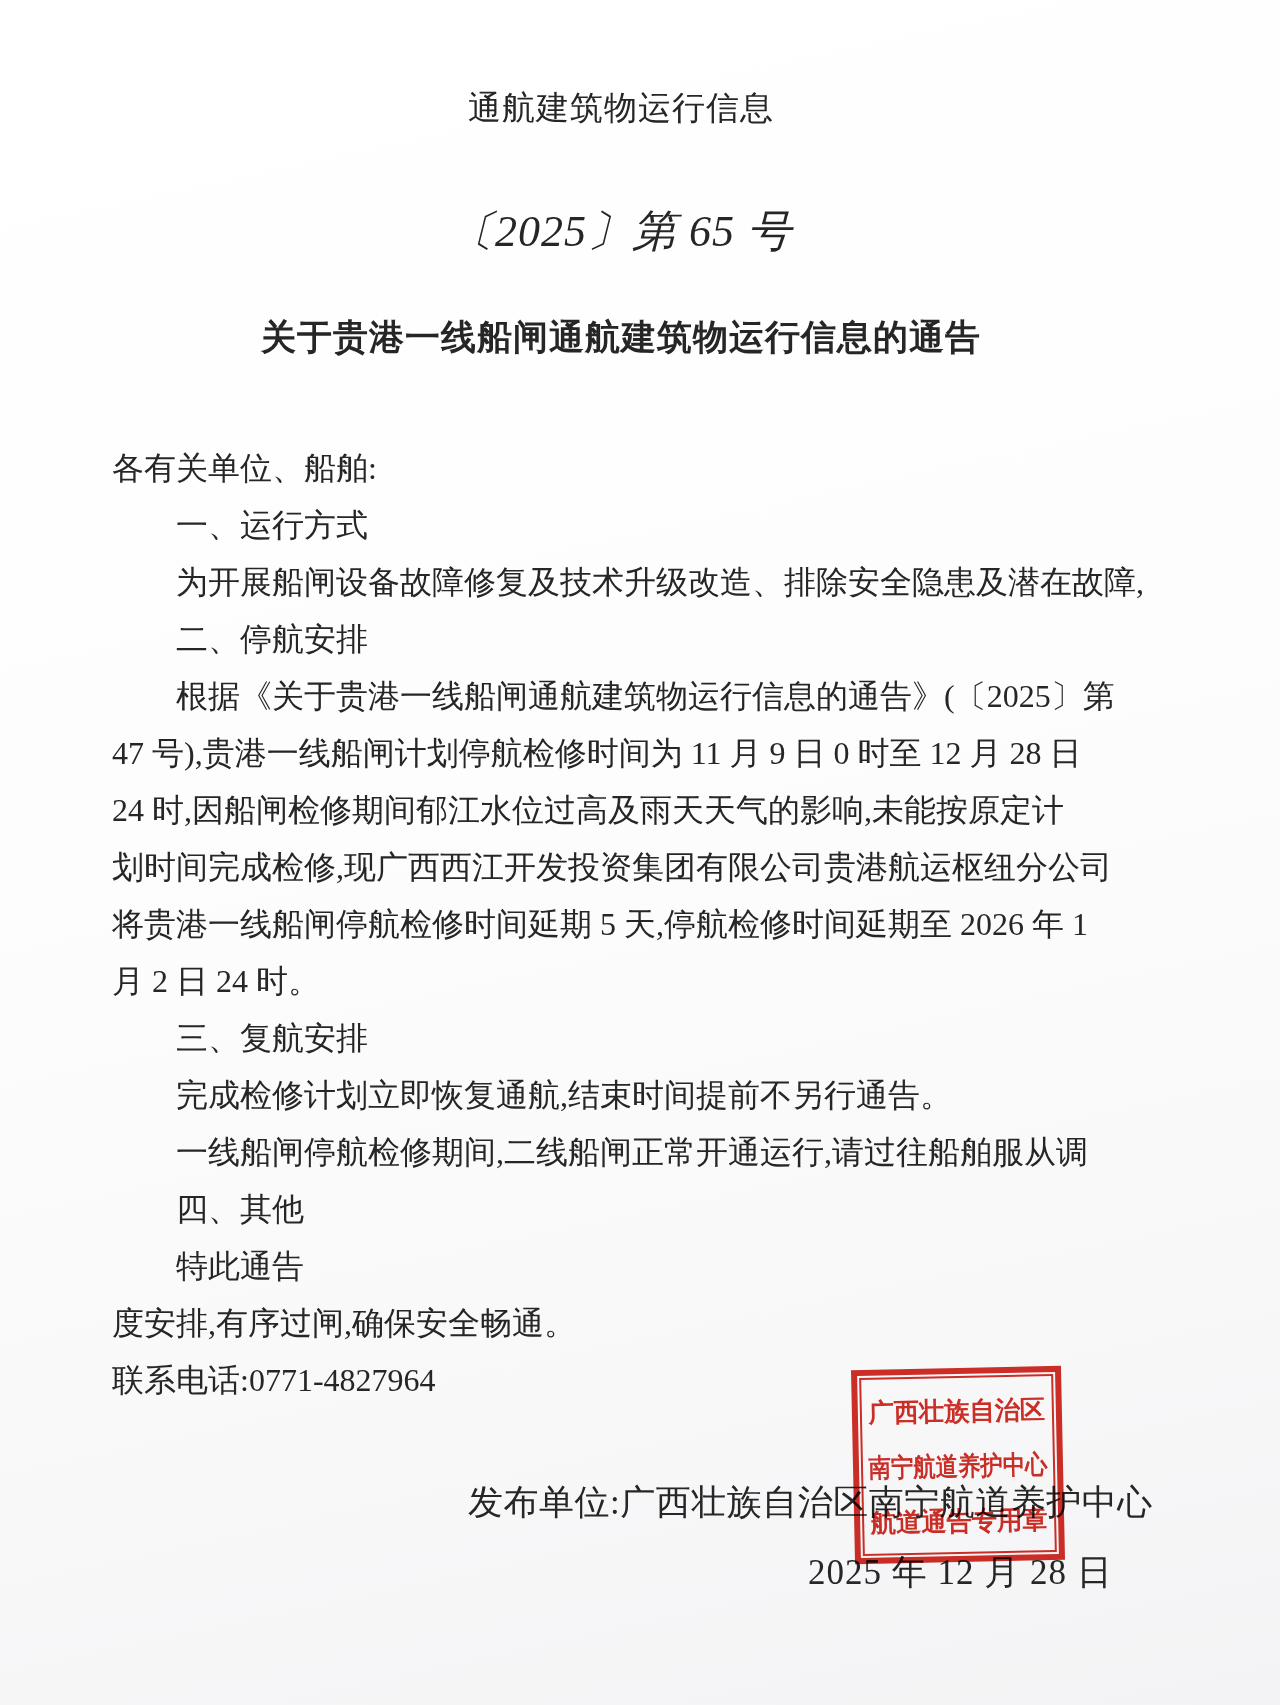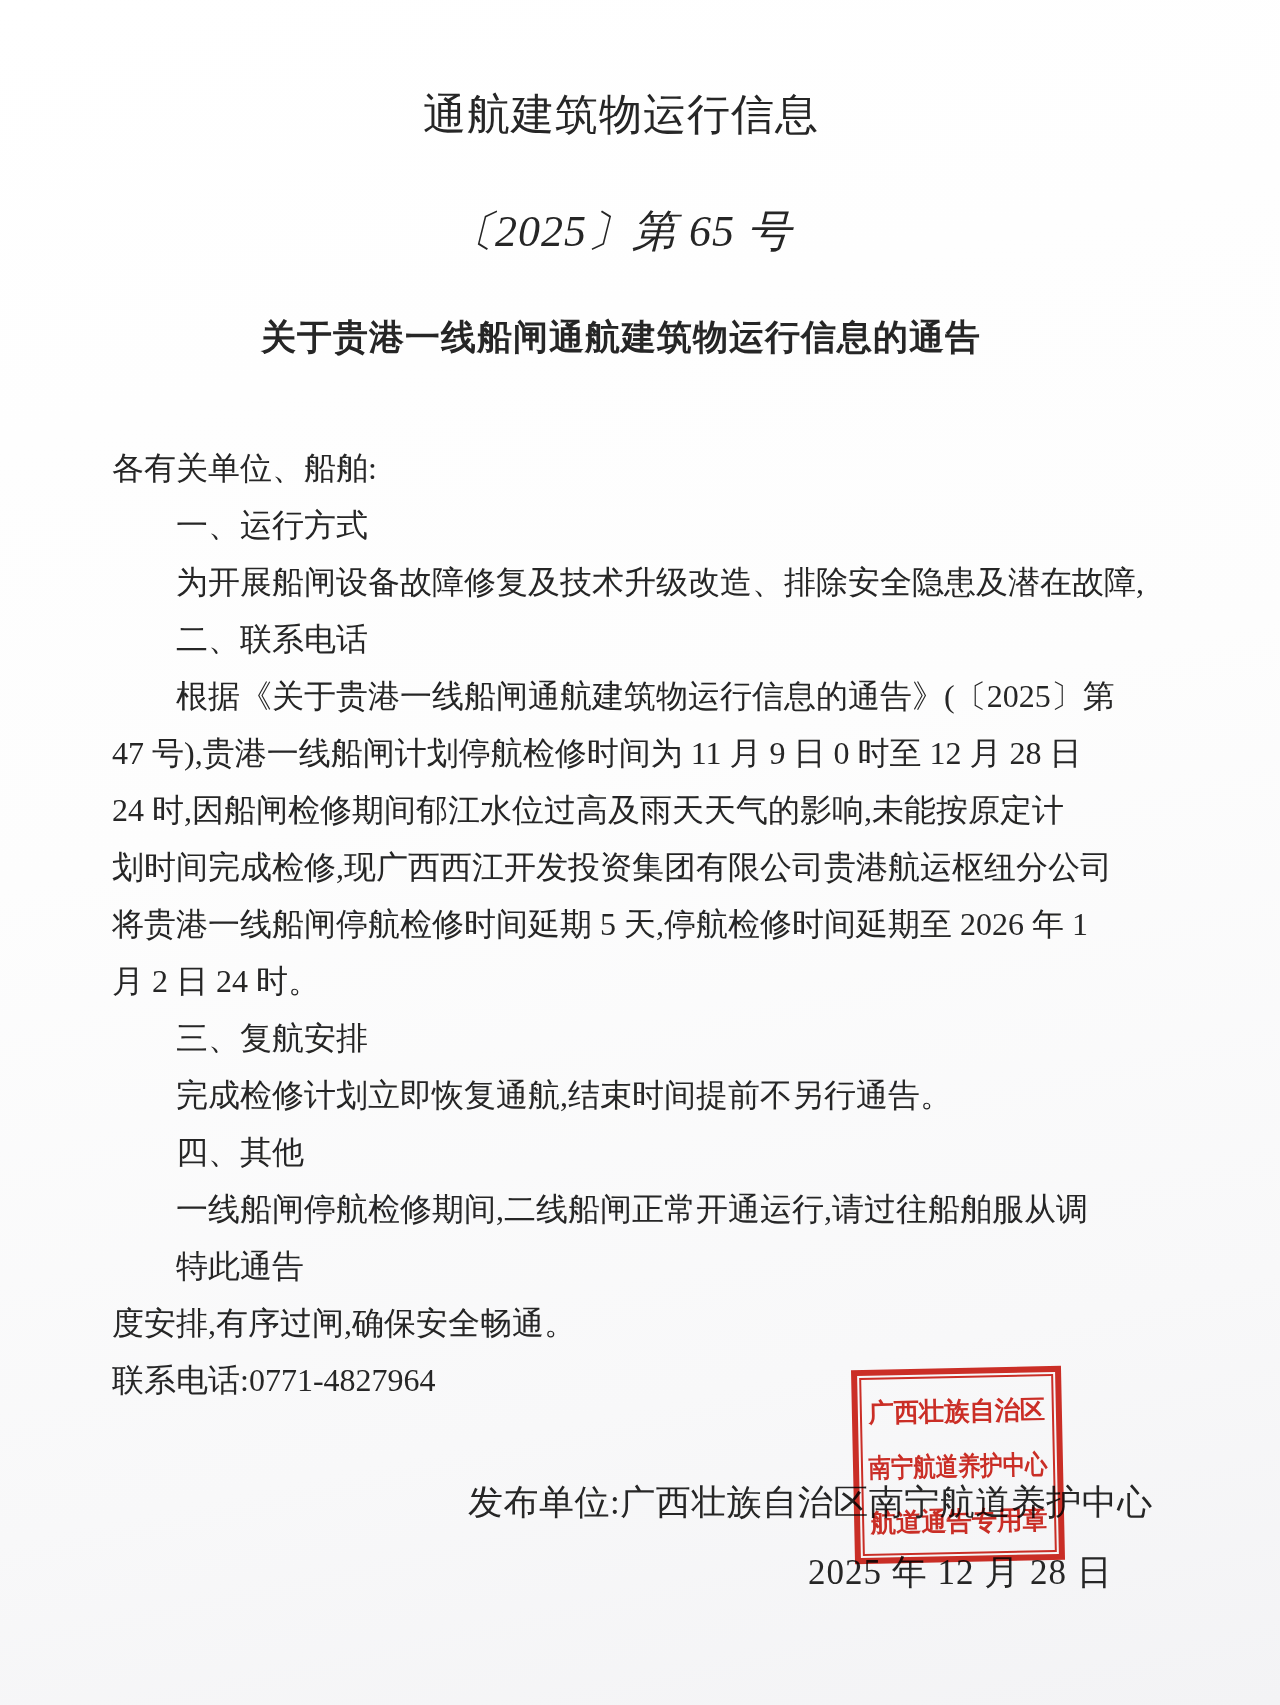--- a/index.html
+++ b/index.html
@@ -11,21 +11,21 @@
     margin:0 auto;
     background:linear-gradient(168deg,#ffffff 0%,var(--paper-top) 45%,#f8f8f9 78%,var(--paper-bot) 100%);
     font-family:"Liberation Serif","DejaVu Serif",serif;
     color:var(--ink);
     overflow:hidden;
   }
   .heading{
     position:absolute; left:0; width:1242px;
     text-align:center; white-space:nowrap;
   }
-  .doc-title{ top:86px;  font-size:43px; letter-spacing:1px; }
+  .doc-title{ top:86px;  font-size:33px; letter-spacing:1px; }
   .doc-number{ top:202px; font-size:44px; letter-spacing:1px;font-style:italic; }
   .notice-title{ top:314px; font-size:35px; font-weight:bold; letter-spacing:1px; }
   .doc-body{
     position:absolute; left:112px; top:440px; width:958px;
     font-size:32px; line-height:57px;
   }
   .line{ height:57px; white-space:nowrap; }
   .ind{ padding-left:64px; }
   .issuer-line{
     position:absolute; left:468px; top:1479px;
@@ -71,31 +71,31 @@
   <div class="heading doc-title">通航建筑物运行信息</div>
 
   <div class="heading doc-number">〔2025〕第 65 号</div>
 
   <div class="heading notice-title">关于贵港一线船闸通航建筑物运行信息的通告</div>
 
   <div class="doc-body">
     <div class="line">各有关单位、船舶:</div>
     <div class="line ind">一、运行方式</div>
     <div class="line ind">为开展船闸设备故障修复及技术升级改造、排除安全隐患及潜在故障,</div>
-    <div class="line ind">二、联系电话</div>
+    <div class="line ind">二、停航安排</div>
     <div class="line ind">根据《关于贵港一线船闸通航建筑物运行信息的通告》(〔2025〕第</div>
     <div class="line">47 号),贵港一线船闸计划停航检修时间为 11 月 9 日 0 时至 12 月 28 日</div>
     <div class="line">24 时,因船闸检修期间郁江水位过高及雨天天气的影响,未能按原定计</div>
     <div class="line">划时间完成检修,现广西西江开发投资集团有限公司贵港航运枢纽分公司</div>
     <div class="line">将贵港一线船闸停航检修时间延期 5 天,停航检修时间延期至 2026 年 1</div>
     <div class="line">月 2 日 24 时。</div>
     <div class="line ind">三、复航安排</div>
     <div class="line ind">完成检修计划立即恢复通航,结束时间提前不另行通告。</div>
+    <div class="line ind">一线船闸停航检修期间,二线船闸正常开通运行,请过往船舶服从调</div>
     <div class="line ind">四、其他</div>
-    <div class="line ind">一线船闸停航检修期间,二线船闸正常开通运行,请过往船舶服从调</div>
     <div class="line ind">特此通告</div>
     <div class="line">度安排,有序过闸,确保安全畅通。</div>
     <div class="line">联系电话:0771-4827964</div>
   </div>
 
   <div class="issuer-line">发布单位:广西壮族自治区南宁航道养护中心</div>
 
   <div class="date-line">2025 年 12 月 28 日</div>
 
   <div class="stamp">

